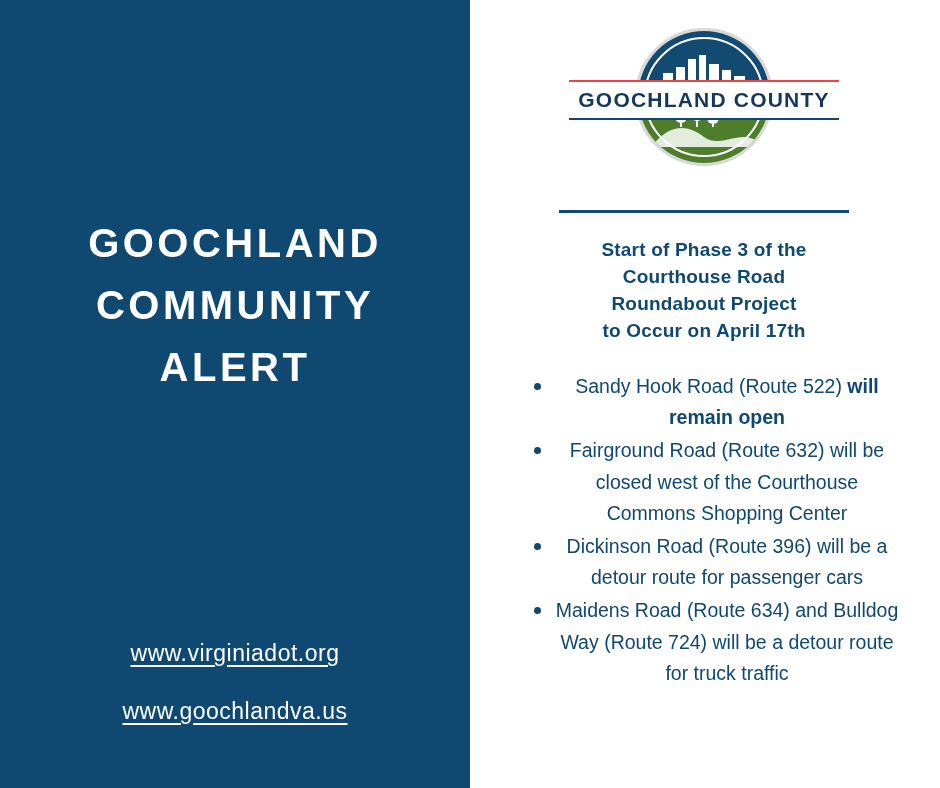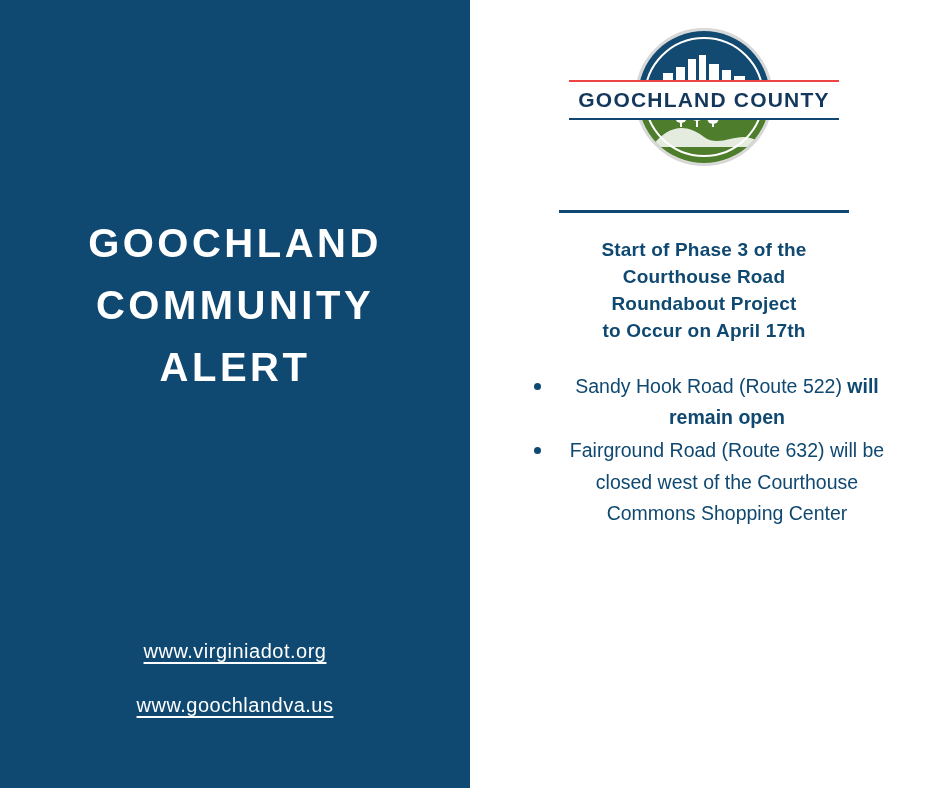--- a/index.html
+++ b/index.html
@@ -50,21 +50,21 @@
   .links {
     position: absolute;
     top: 640px;
     left: 0;
     width: 100%;
     text-align: center;
   }
   .link {
     display: block;
     color: #ffffff;
-    font-size: 20px;
+    font-size: 23px;
     letter-spacing: 0.5px;
     text-decoration: underline;
     text-underline-offset: 4px;
     margin-bottom: 31px;
     font-family: "Liberation Sans", sans-serif;
   }
 
   
   .right-panel {
     width: 470px;
@@ -249,16 +249,18 @@
     <div class="headline">
       <span class="hl-line">Start of Phase 3 of the</span>
       <span class="hl-line">Courthouse Road</span>
       <span class="hl-line">Roundabout Project</span>
       <span class="hl-line">to Occur on April 17th</span>
     </div>
 
     <ul class="bullets">
       <li><span>Sandy Hook Road (Route 522) </span><b>will remain open</b></li>
       <li><span>Fairground Road (Route 632) will be closed west of the Courthouse Commons Shopping Center</span></li>
+      <li><span>Dickinson Road (Route 396) will be a detour route for passenger cars</span></li>
+      <li><span>Maidens Road (Route 634) and Bulldog Way (Route 724) will be a detour route for truck traffic</span></li>
     </ul>
 
   </div>
 </div>
 
 </body></html>

